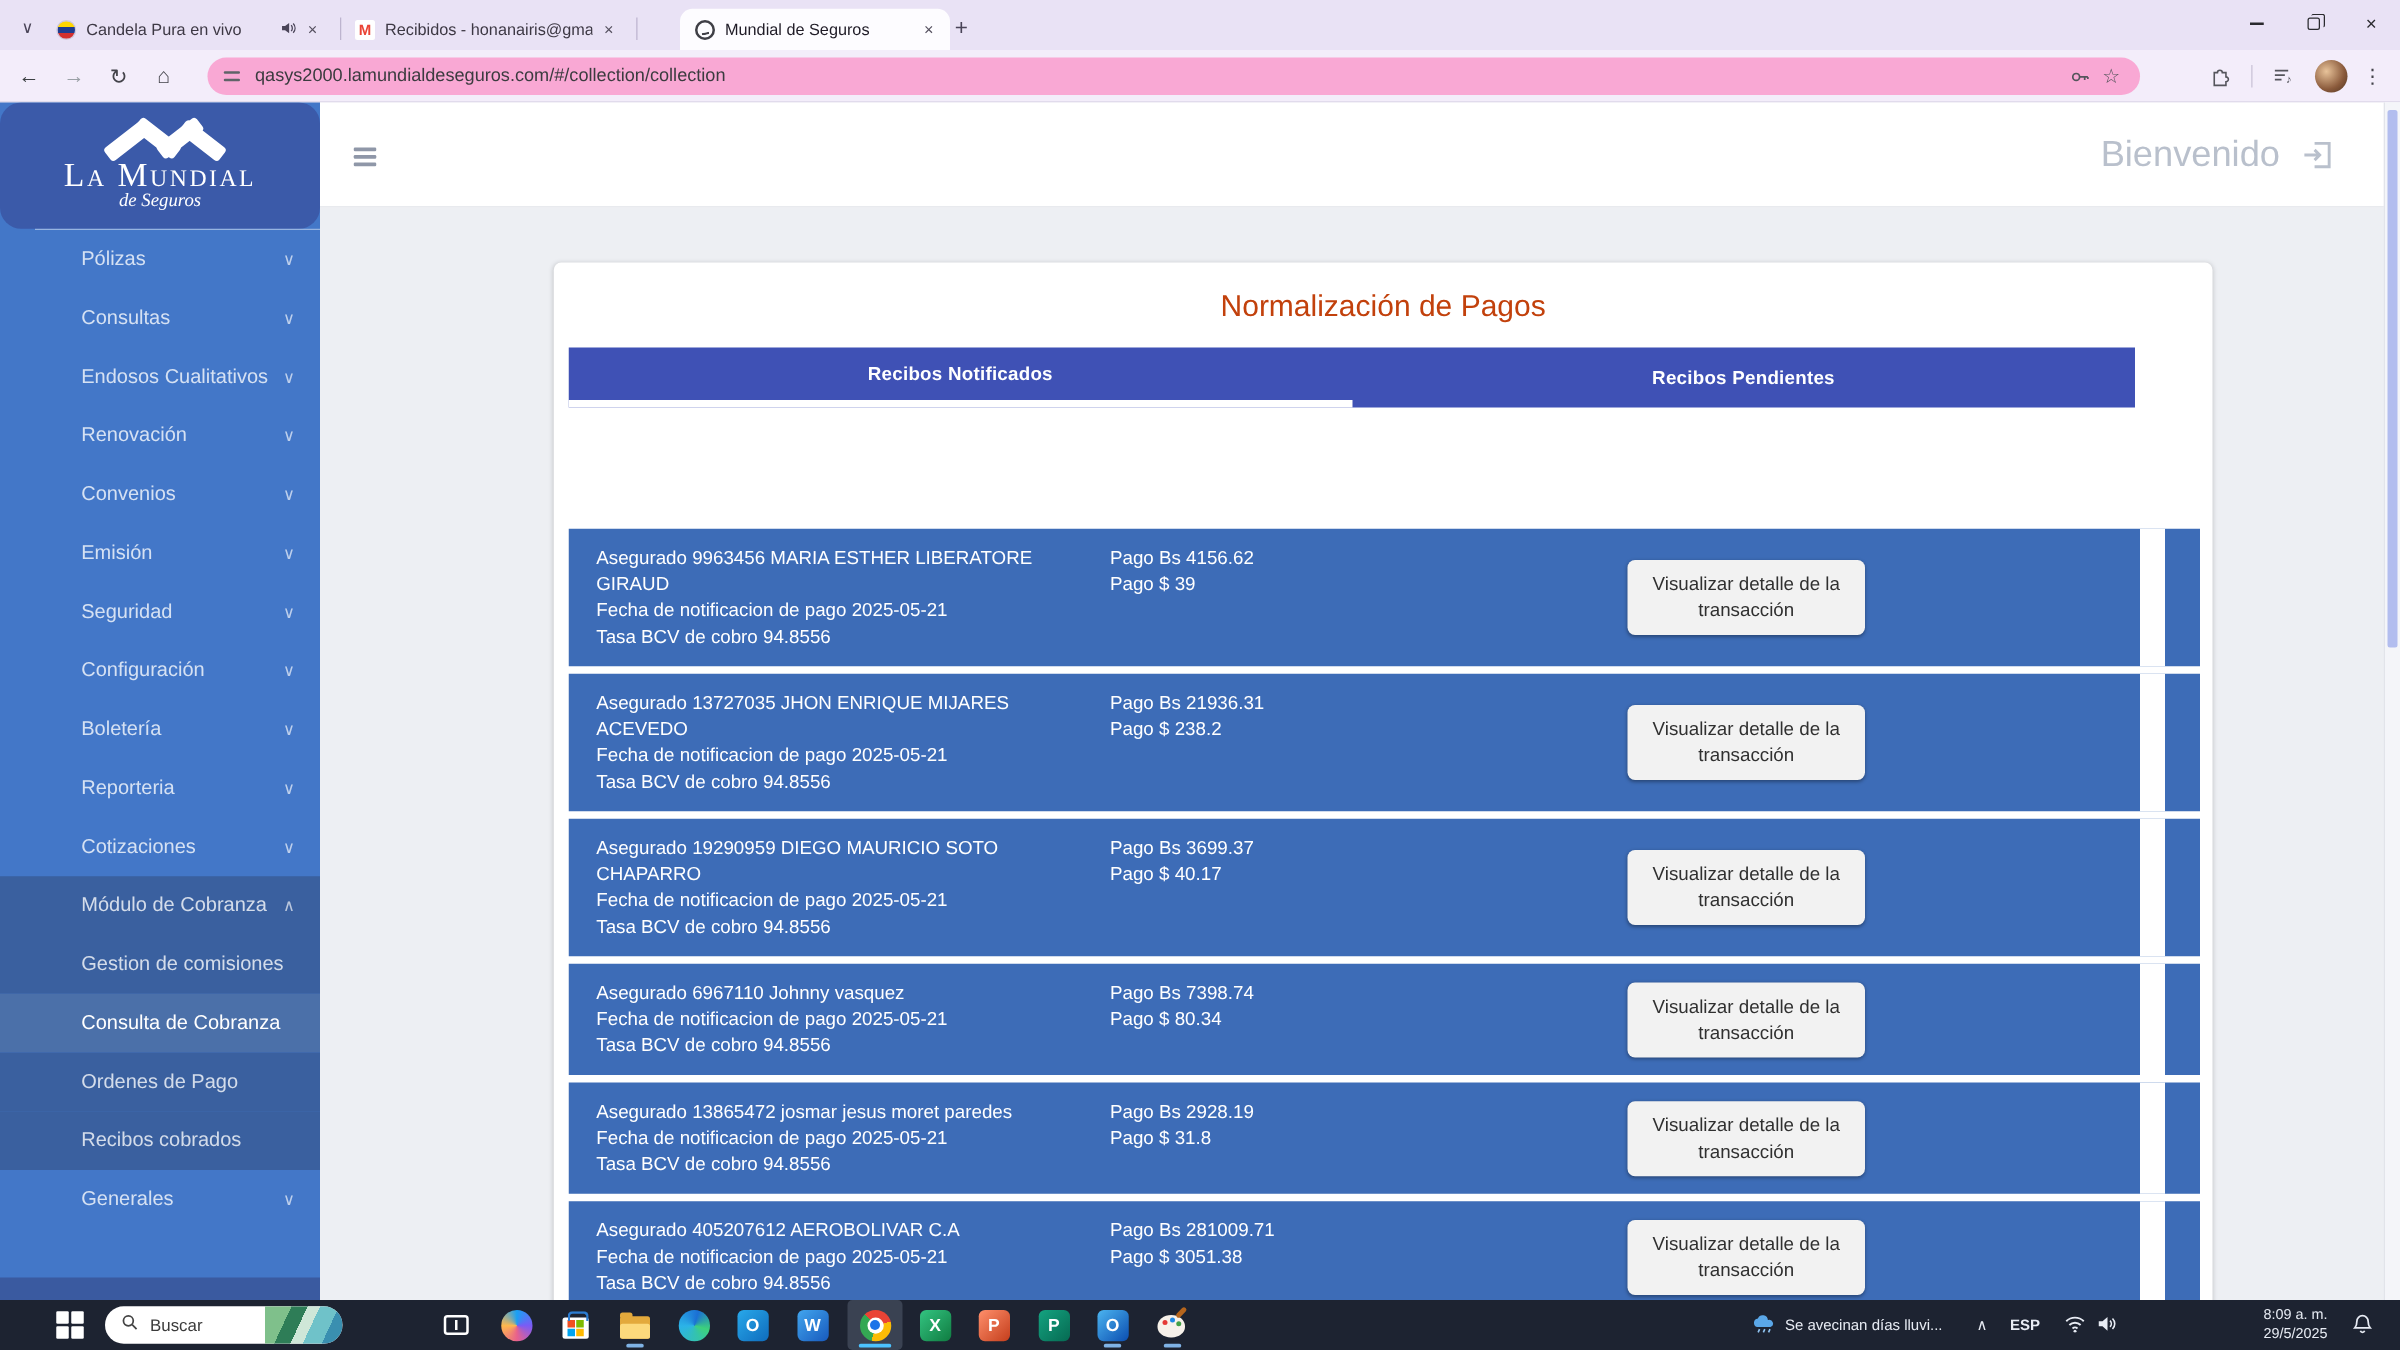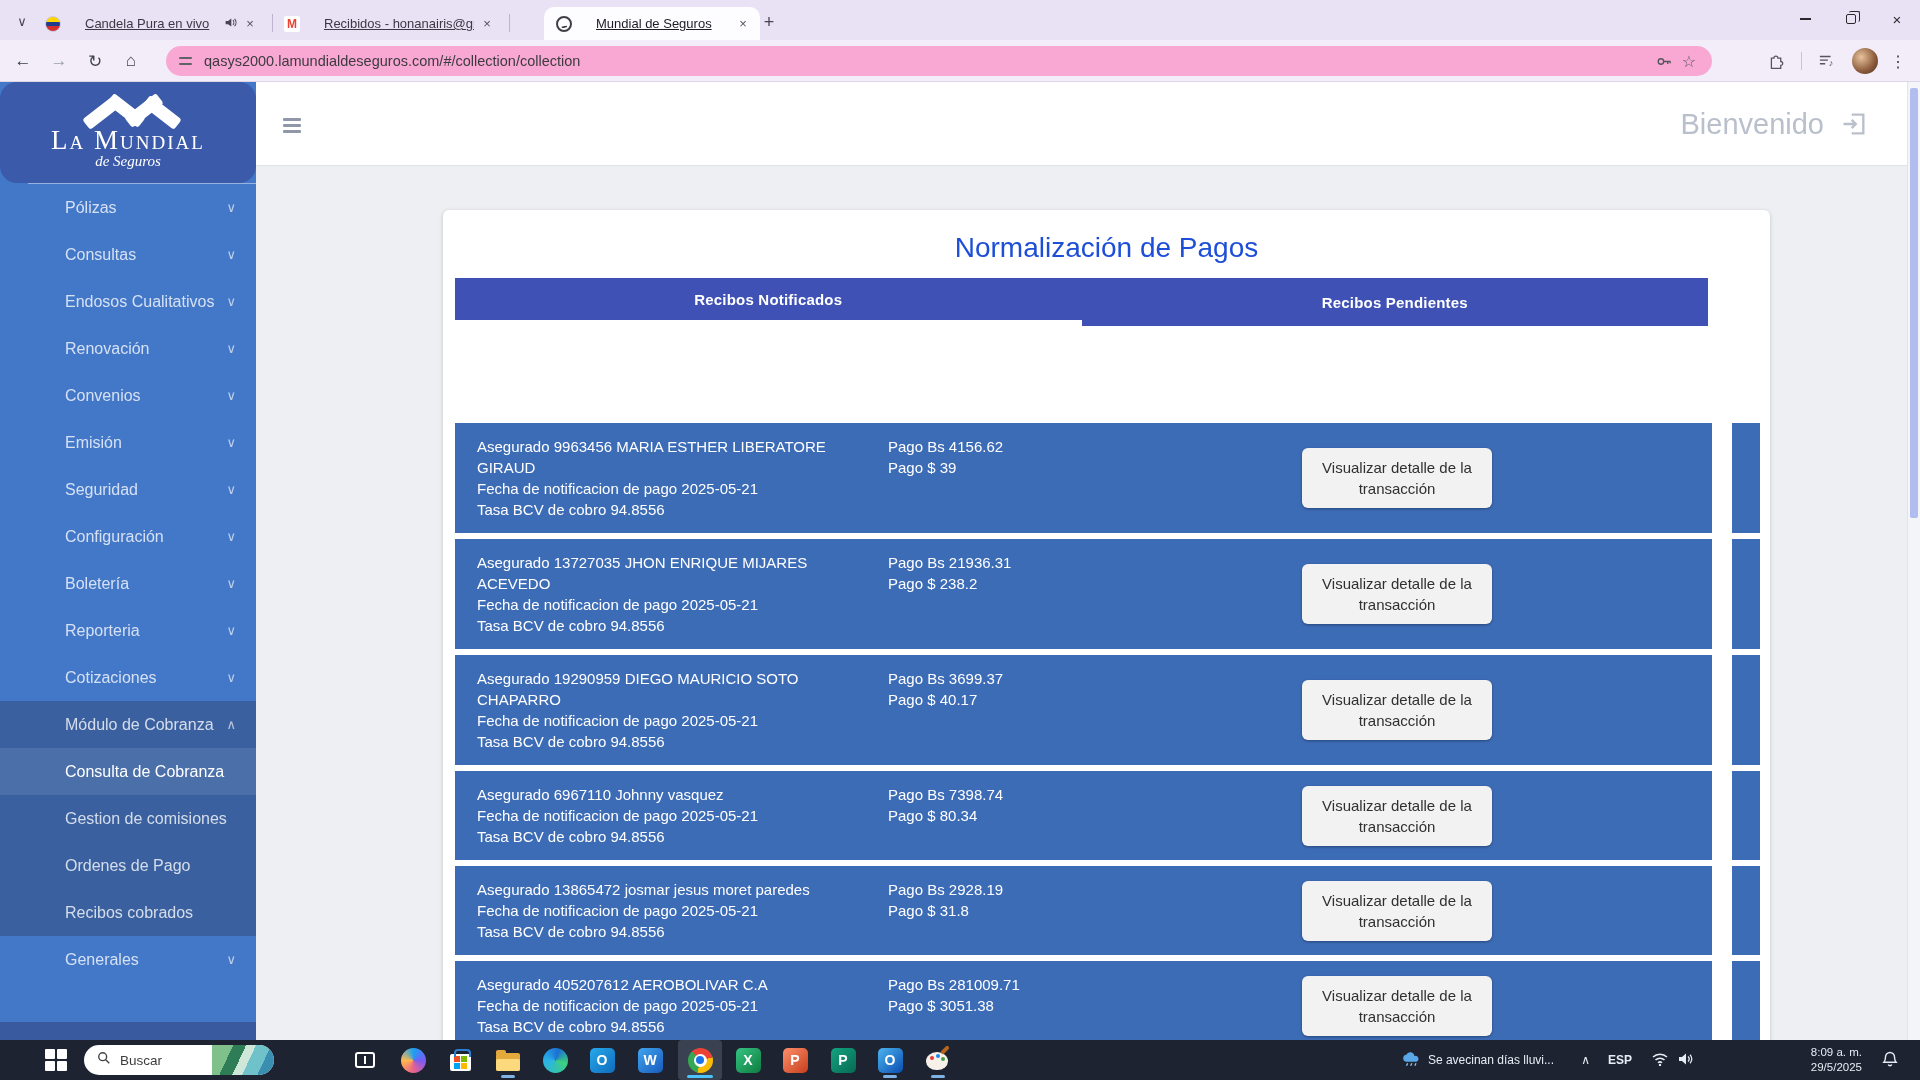--- a/index.html
+++ b/index.html
@@ -3,21 +3,21 @@
 <meta charset="utf-8">
 <style>
   * { margin:0; padding:0; box-sizing:border-box; }
   html,body { width:1920px; height:1080px; overflow:hidden; font-family:"Liberation Sans", sans-serif; }
   .stage { position:relative; width:1920px; height:1080px; background:#edeff3; overflow:hidden; }
 
   
   .tabstrip { position:absolute; left:0; top:0; width:1920px; height:40px; background:#e9e2f5; }
   .tabsearch { position:absolute; left:10px; top:10px; width:24px; height:22px; color:#4a4458; font-size:13px; display:flex; align-items:center; justify-content:center; cursor:pointer; }
   .tab { position:absolute; top:7px; height:33px; border-radius:10px 10px 0 0; display:flex; align-items:center; padding:0 8px; font-size:13px; color:#3d3844; cursor:pointer; }
-  .tab .title { white-space:nowrap; overflow:hidden; flex:1; margin-left:24px;text-decoration:underline; }
+  .tab .title { white-space:nowrap; overflow:hidden; flex:1; margin-left:8px; }
   .tab.active { background:#fdfcff; color:#1f1b26; }
   .tab-sep { position:absolute; top:14px; width:1px; height:18px; background:#bdb4cf; }
   .favicon { width:16px; height:16px; border-radius:50%; flex:0 0 auto; }
   .fav-flag { background:linear-gradient(180deg,#ffd600 33%,#1f3b8f 33% 66%,#d32f2f 66%); border:1px solid #cfc8dd; }
   .fav-gmail { border-radius:2px; background:#fff; color:#ea4335; font-weight:bold; font-size:12px; display:flex; align-items:center; justify-content:center; }
   .fav-site { border:2px solid #3f3f46; background:#fdfcff; position:relative; }
   .fav-site::after { content:""; position:absolute; left:3px; top:4px; width:6px; height:4px; border-bottom:2px solid #3f3f46; border-radius:1px; transform:rotate(-10deg); }
   .tab-close { width:18px; height:18px; border-radius:50%; display:flex; align-items:center; justify-content:center; font-size:13px; color:#55505f; margin-left:4px; cursor:pointer; }
   .tab-audio { margin-left:4px; flex:0 0 auto; }
   .newtab-btn { position:absolute; left:756px; top:9px; width:26px; height:26px; display:flex; align-items:center; justify-content:center; font-size:18px; color:#4a4458; cursor:pointer; }
@@ -62,21 +62,21 @@
   .appheader { position:absolute; left:256px; top:82px; width:1664px; height:84px; background:#ffffff; border-bottom:1px solid #e1e4e9; }
   .hamburger { position:absolute; left:27px; top:36px; width:20px; height:15px; cursor:pointer; }
   .hamburger i { display:block; width:18px; height:2.5px; background:#8f97a8; margin-bottom:3.5px; border-radius:1px; }
   .welcome-wrap { position:absolute; right:52px; top:0; height:84px; display:flex; align-items:center; gap:16px; }
   .welcome-text { color:#b9c0cc; font-size:29px; }
   .logout-icon { width:28px; height:28px; cursor:pointer; }
 
   
   .content { position:absolute; left:256px; top:166px; width:1664px; height:874px; background:#edeff3; overflow:hidden; }
   .card { position:absolute; left:187px; top:44px; width:1327px; height:900px; background:#fff; border-radius:6px; box-shadow:0 1px 4px rgba(0,0,0,.18); overflow:hidden; }
-  .card-title { text-align:center; margin-top:22px; font-size:28px; color:#1d4ed8; }
+  .card-title { text-align:center; margin-top:22px; font-size:24px; color:#c2410c; }
   .tabbar { position:absolute; left:12px; top:68px; width:1253px; height:48px; background:#3f51b5; display:flex; }
   .mtab { flex:1; display:flex; align-items:center; justify-content:center; color:#fff; font-weight:bold; font-size:15px; letter-spacing:.2px; cursor:pointer; }
   .mtab.active { border-bottom:6px solid #ffffff; }
   .total-line { position:absolute; left:34px; top:138px; font-size:21px; font-weight:bold; color:#1d1d1f; }
   .rows { position:absolute; left:12px; top:213px; width:1305px; }
   .prow { background:#3d6cb7; margin-bottom:6px; padding:13px 0 13px 22px; display:flex; position:relative; color:#fff; font-size:15px; line-height:21px; min-height:88px; }
   .prow::after { content:""; position:absolute; right:28px; top:0; bottom:0; width:20px; background:#fff; }
   .pl { width:365px; margin-right:46px; }
   .pm { width:280px; }
   .pbtn { position:absolute; left:847px; top:50%; transform:translateY(-50%); width:190px; background:#f2f2f2; border:none; border-radius:6px; padding:9px 12px; text-align:center; color:#303030; font-size:15px; line-height:21px; font-family:"Liberation Sans", sans-serif; box-shadow:0 1px 3px rgba(0,0,0,.35); cursor:pointer; }
@@ -271,25 +271,25 @@
         <span class="chev">∨</span>
       </div>
     <div class="sb-item">
         <span>Cotizaciones</span>
         <span class="chev">∨</span>
       </div>
     <div class="sb-item grp">
         <span>Módulo de Cobranza</span>
         <span class="chev">∧</span>
       </div>
+    <div class="sb-item grp">
+        <span>Gestion de comisiones</span>
+      </div>
     <div class="sb-item active">
         <span>Consulta de Cobranza</span>
-      </div>
-    <div class="sb-item grp">
-        <span>Gestion de comisiones</span>
       </div>
     <div class="sb-item grp">
         <span>Ordenes de Pago</span>
       </div>
     <div class="sb-item grp">
         <span>Recibos cobrados</span>
       </div>
     <div class="sb-item">
         <span>Generales</span>
         <span class="chev">∨</span>

